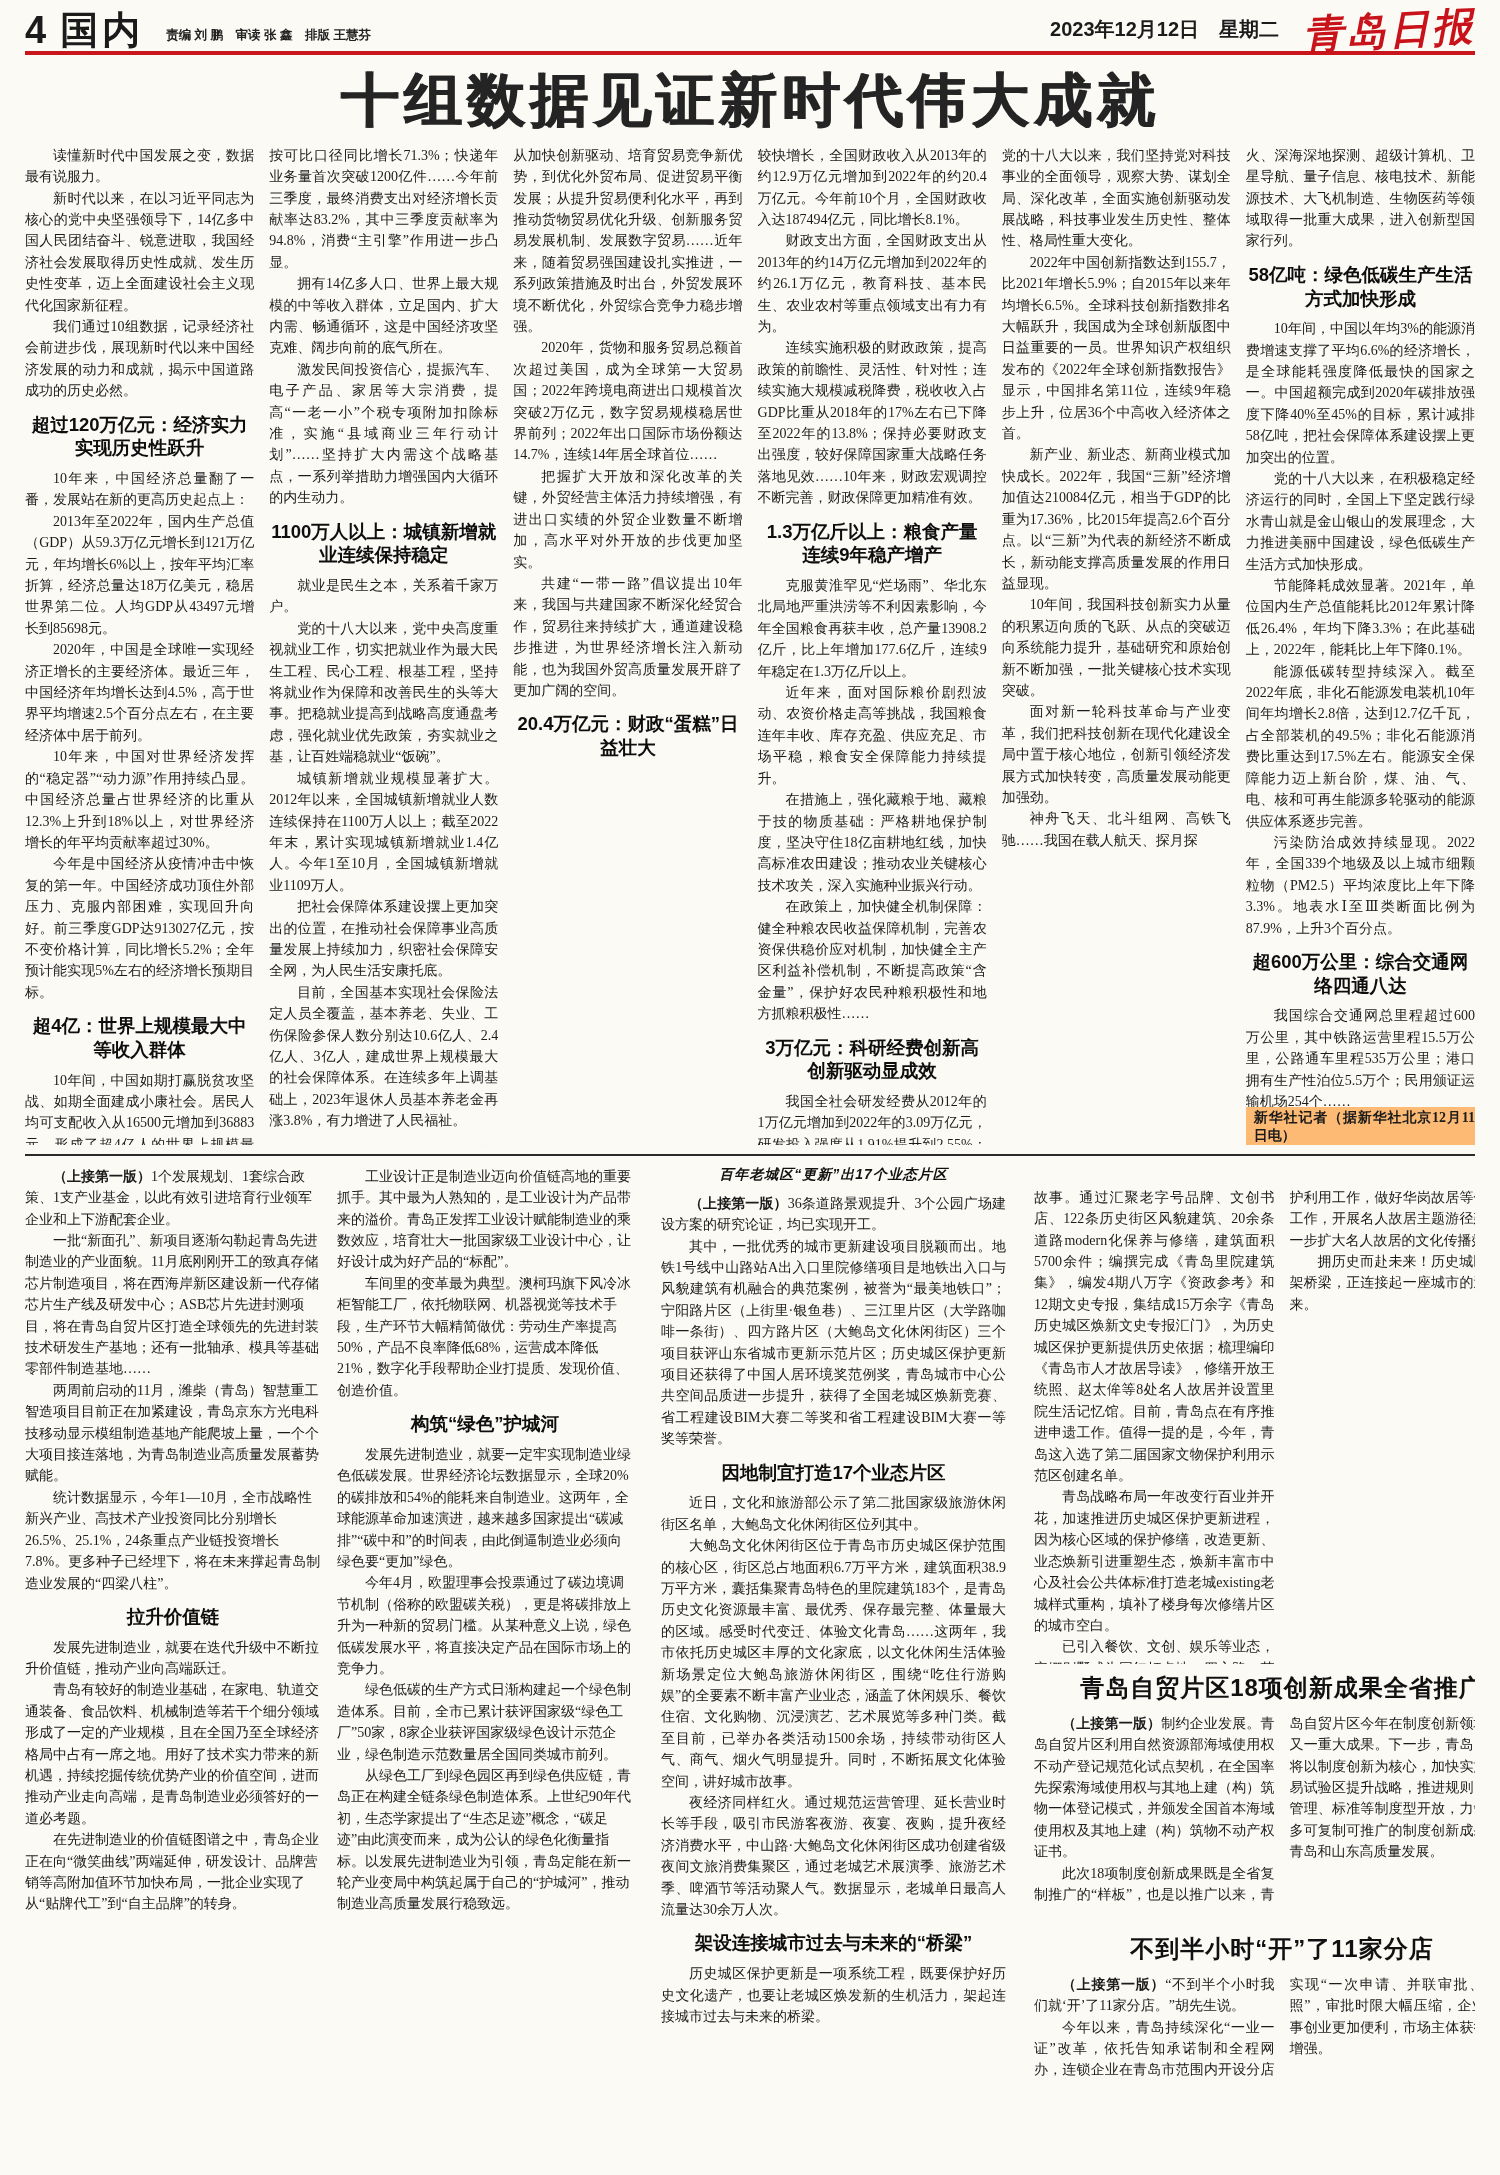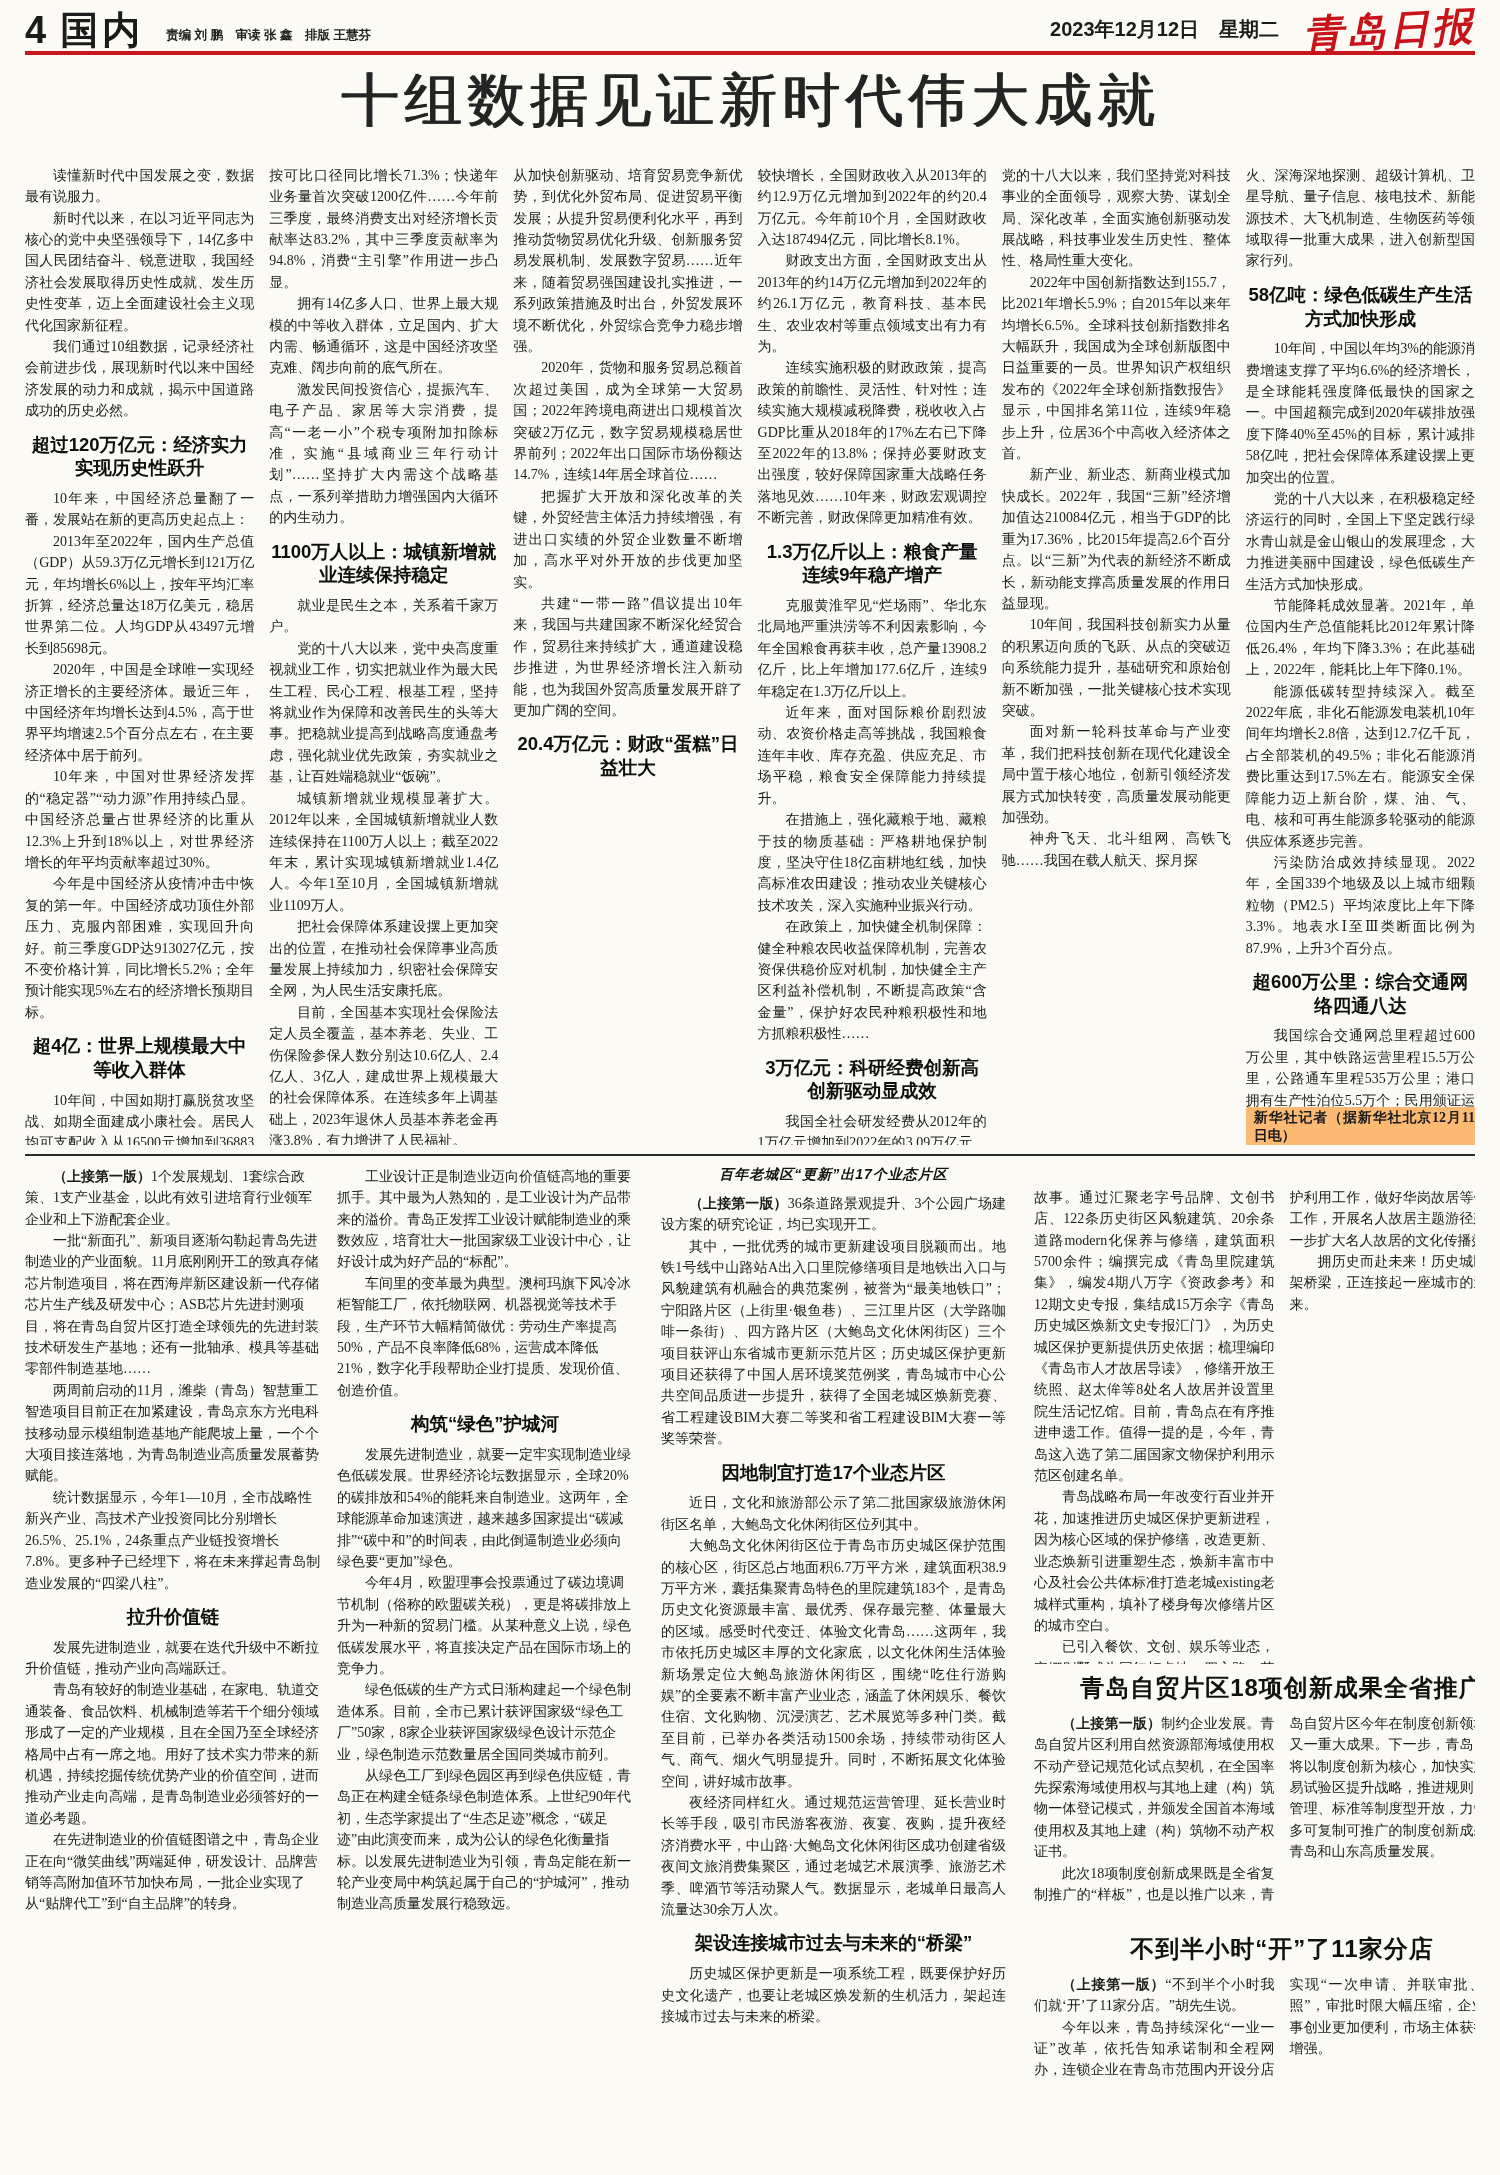--- a/index.html
+++ b/index.html
@@ -11,24 +11,24 @@
   .mh-left{display:flex;align-items:flex-end;}
   .page-num{font-size:38px;font-weight:bold;line-height:.85;font-family:"Liberation Sans",sans-serif;}
   .section-name{font-size:38px;font-weight:900;line-height:.85;letter-spacing:4px;margin-left:14px;font-family:Liberation Sans, sans-serif;}
   .staff{font-size:12.5px;font-weight:bold;margin-left:22px;padding-bottom:2px;font-family:"Liberation Sans",sans-serif;color:#222;}
   .mh-right{display:flex;align-items:flex-end;}
   .date-line{font-size:20px;font-weight:bold;padding-bottom:3px;font-family:"Liberation Sans",sans-serif;}
   .paper-logo{color:#c9131b;font-size:40px;font-weight:bold;font-style:italic;line-height:.8;
               margin-left:24px;letter-spacing:3px;transform:rotate(-3deg);font-family:"DejaVu Serif",serif;}
   .red-rule{height:4px;background:#c9151c;margin-top:5px;}
   
-  .main-headline{text-align:center;font-size:58px;font-weight:400;letter-spacing:5px;color:#242424;
+  .main-headline{text-align:center;font-size:58px;font-weight:700;letter-spacing:5px;color:#242424;
                  margin:14px 0 12px;text-shadow:1.5px 0 0 currentColor;line-height:1.1;}
   .cols{display:flex;gap:15px;height:1000px;overflow:hidden;}
-  .col{flex:1 1 0;overflow:hidden;position:relative;text-align:justify;margin-top:20px;}
+  .col{flex:1 1 0;overflow:hidden;position:relative;text-align:justify;}
   .para{font-size:14px;line-height:1.53;margin:0;}
   .indent{text-indent:2em;}
   .para strong{font-family:"Liberation Sans",sans-serif;}
   .subhead{font-family:"Liberation Sans",sans-serif;font-size:18.5px;line-height:1.28;text-align:center;
            font-weight:bold;color:#0e0e0e;margin:11px 0 8px;text-indent:0;break-inside:avoid;}
   #main-byline{position:absolute;right:0;bottom:0;background:#fdba74;padding:2px 0 0 8px;
                font-weight:bold;font-size:14px;}
   .divider{height:2px;background:#2b2b2b;margin:9px 0 10px;}
   
   .bottom{display:flex;gap:28px;height:1005px;overflow:hidden;justify-content:space-between;}

